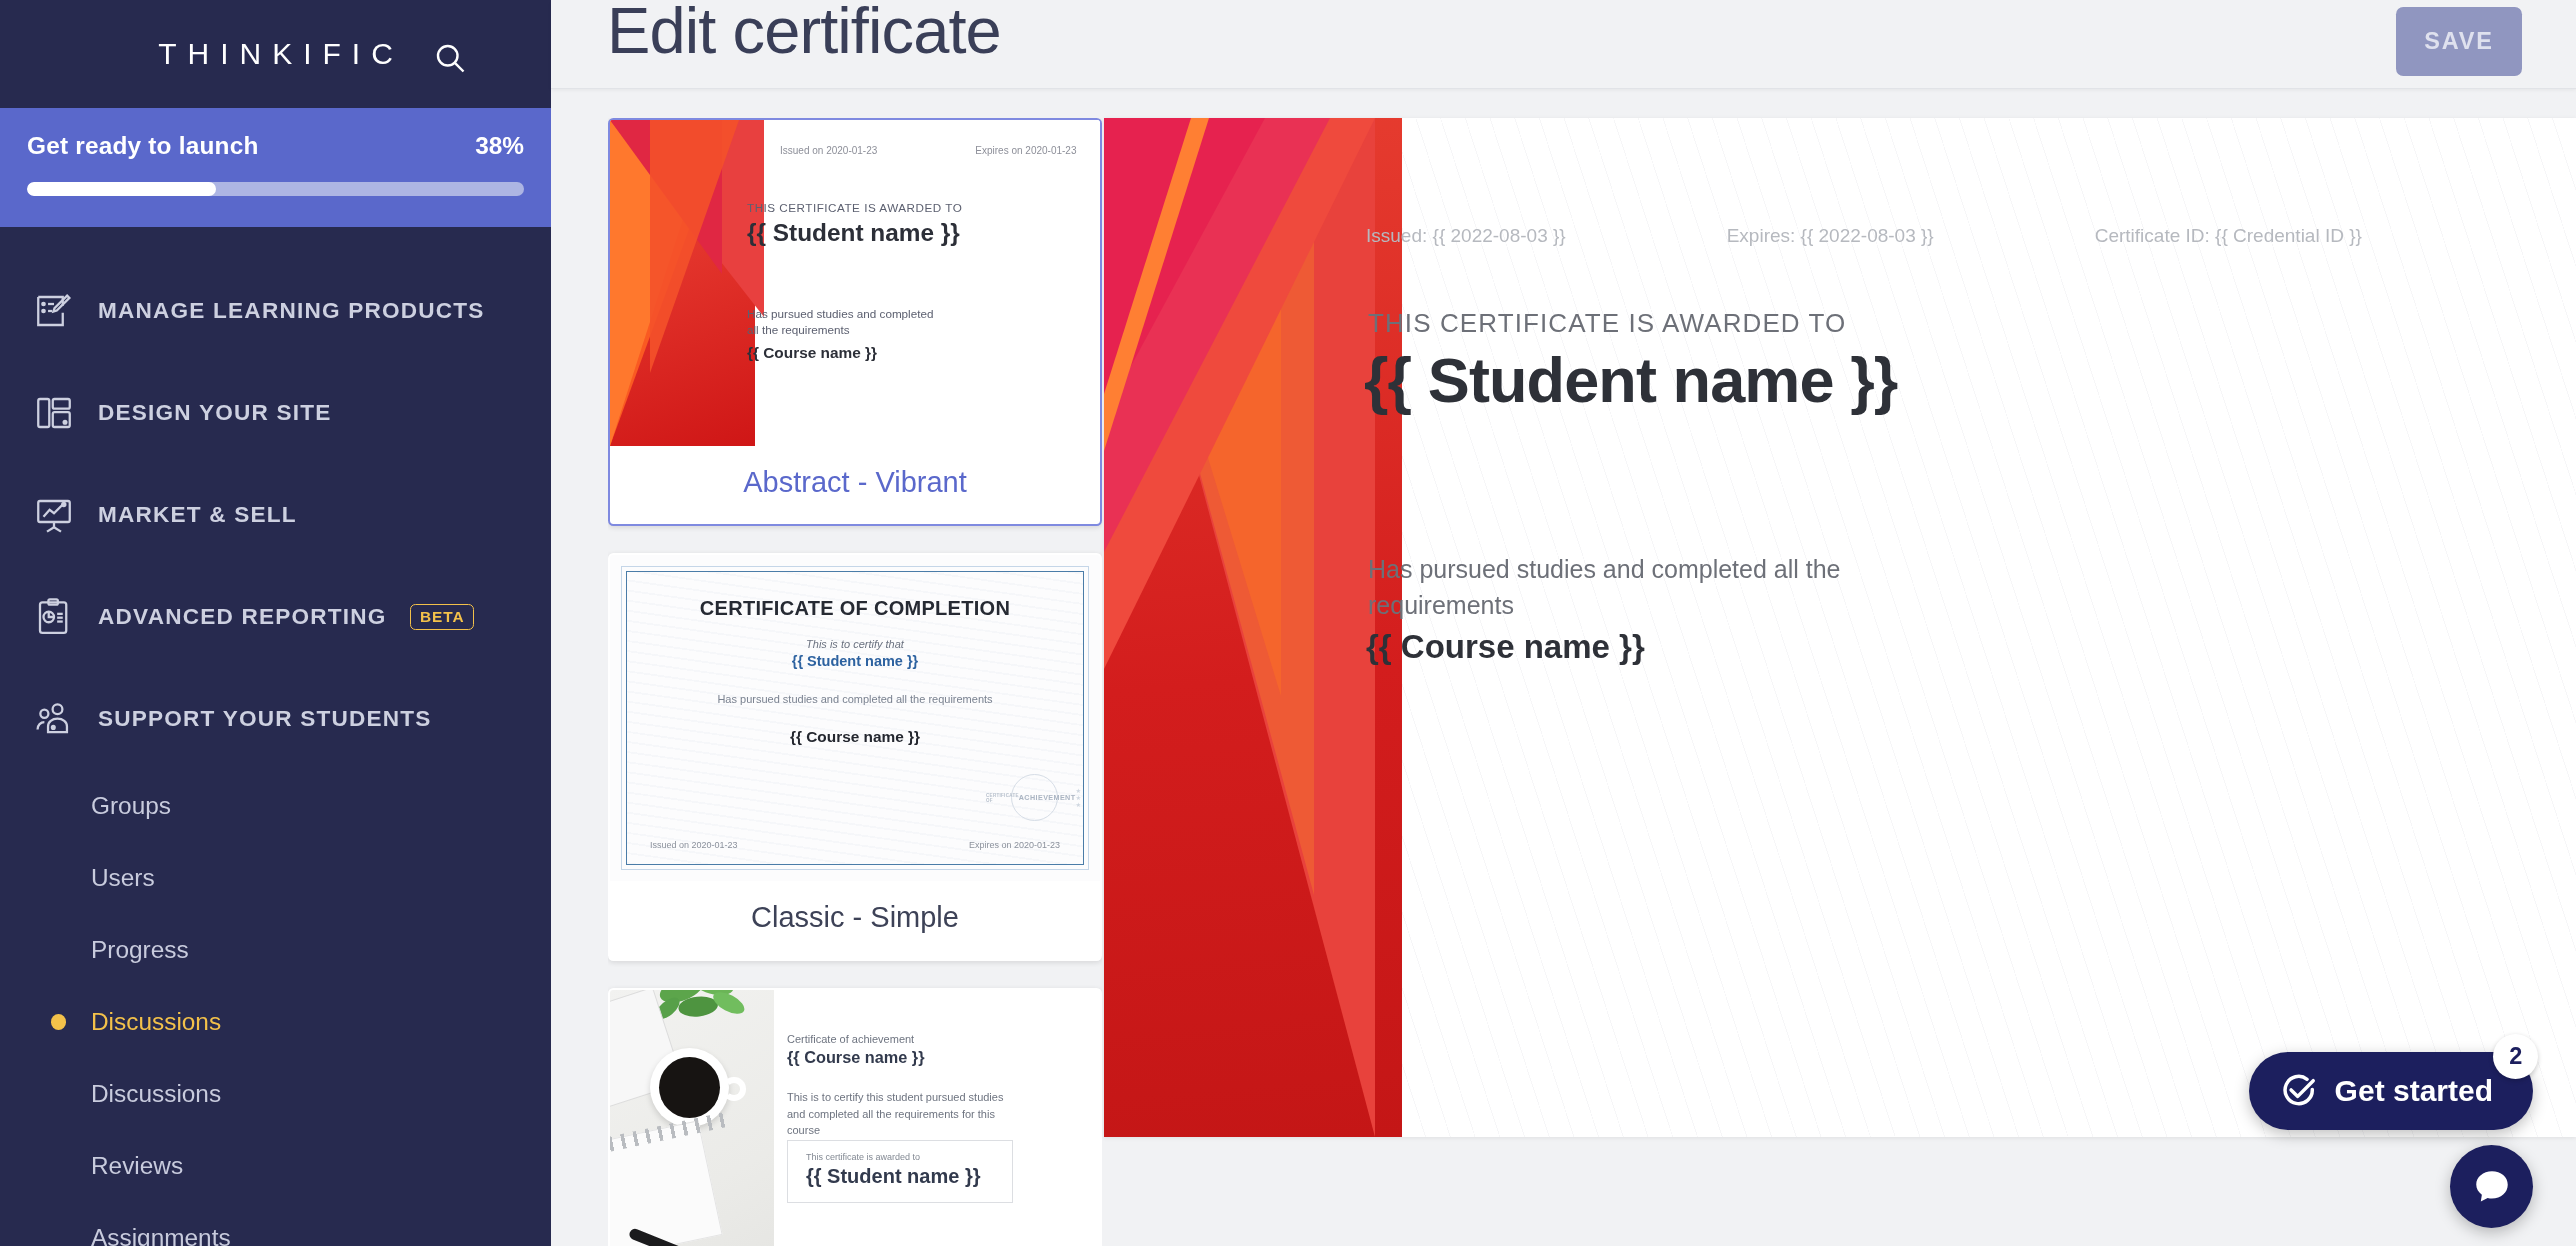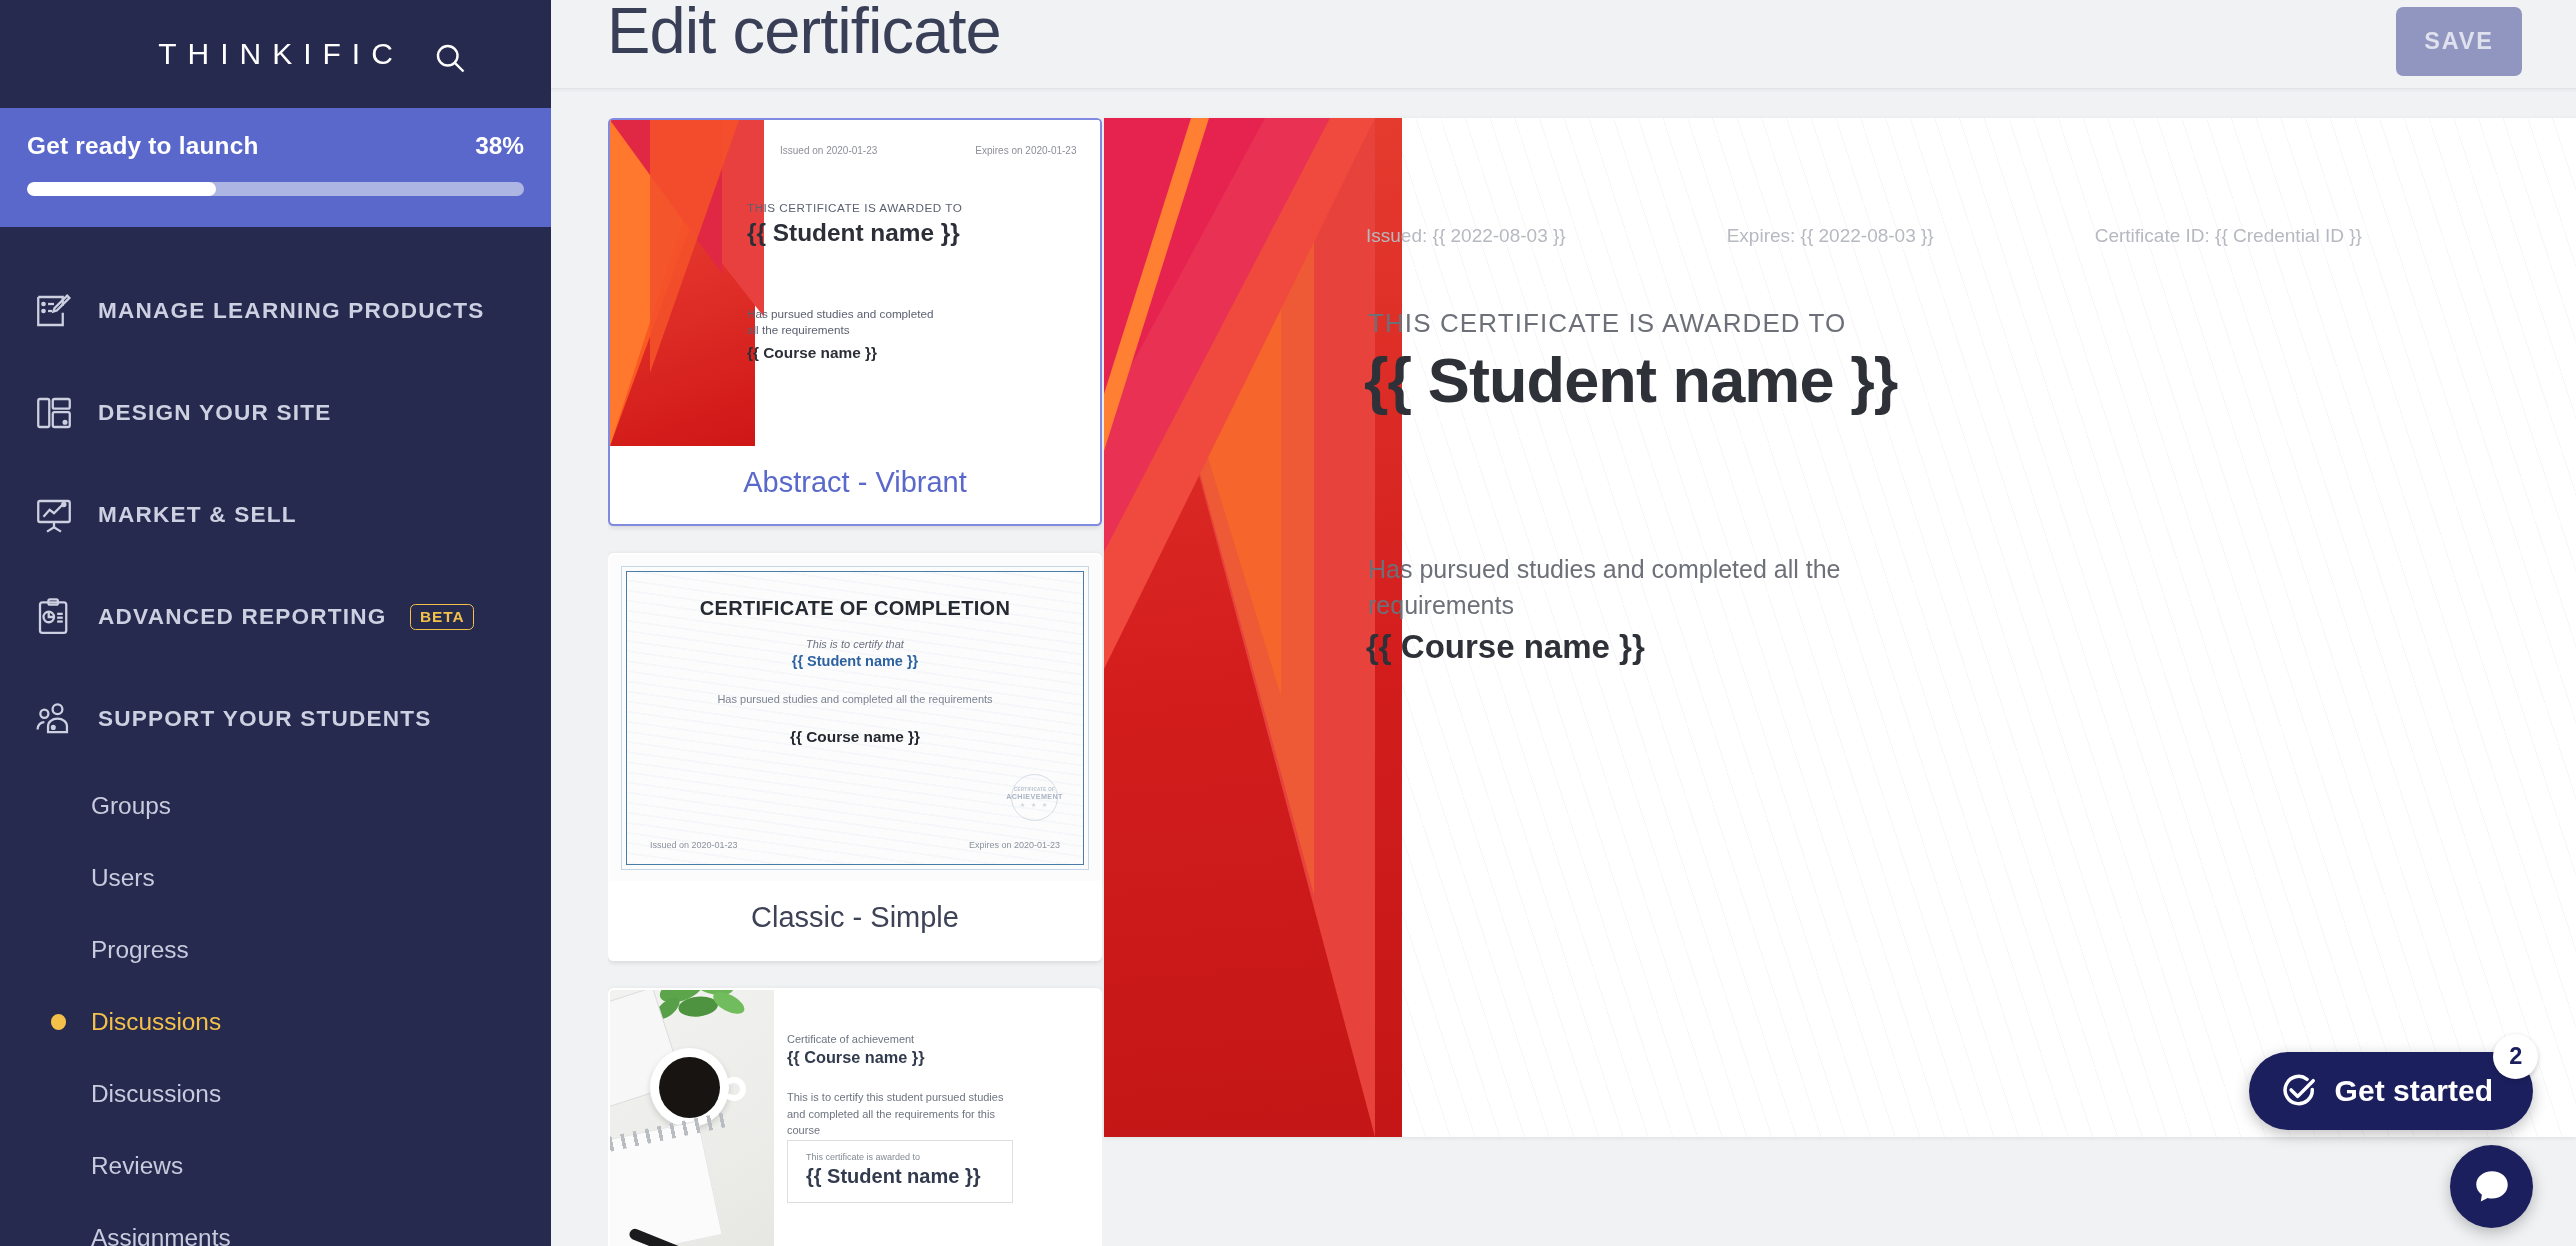--- a/index.html
+++ b/index.html
@@ -125,21 +125,21 @@
   .c-sub    { position:absolute; top:83px; left:0; right:0; text-align:center;
               font-size:11px; color:#6b7280;font-style:italic; }
   .c-student{ position:absolute; top:98px; left:0; right:0; text-align:center;
               font-size:14.5px; font-weight:800; color:#2d62a0; }
   .c-pursued{ position:absolute; top:137px; left:63px; right:63px; text-align:center;
               font-size:11px; color:#7a8290; line-height:1.4; }
   .c-course { position:absolute; top:173px; left:0; right:0; text-align:center;
               font-size:15.4px; font-weight:800; color:#24272f; }
   .c-seal   { position:absolute; right:42px; top:219px; width:47px; height:47px;
               border-radius:50%; border:1.8px solid #d6dde6; display:flex;
-              flex-direction:column; align-items:center; justify-content:center; }
+              flex-direction:row; align-items:center; justify-content:center; }
   .c-seal b { font-size:4.5px; color:#b7c0cc; letter-spacing:0.3px; }
   .c-seal s { font-size:7.2px; color:#aab4c2; text-decoration:none; font-weight:700; letter-spacing:0.4px;}
   .c-seal u { font-size:6.3px; color:#cfd7e0; text-decoration:none; letter-spacing:1.8px; }
   .c-issued { position:absolute; bottom:31px; left:40px; font-size:9px; color:#8b919c; }
   .c-expires{ position:absolute; bottom:31px; right:40px; font-size:9px; color:#8b919c; }
 
   
   .desk-art { position:absolute; inset:0; background:#ffffff; overflow:hidden; }
   .desk-photo { position:absolute; left:0; top:0; width:164px; height:100%;
                 background:linear-gradient(150deg,#f2f2f0 0%,#ebebe8 60%,#e3e3e0 100%); }

